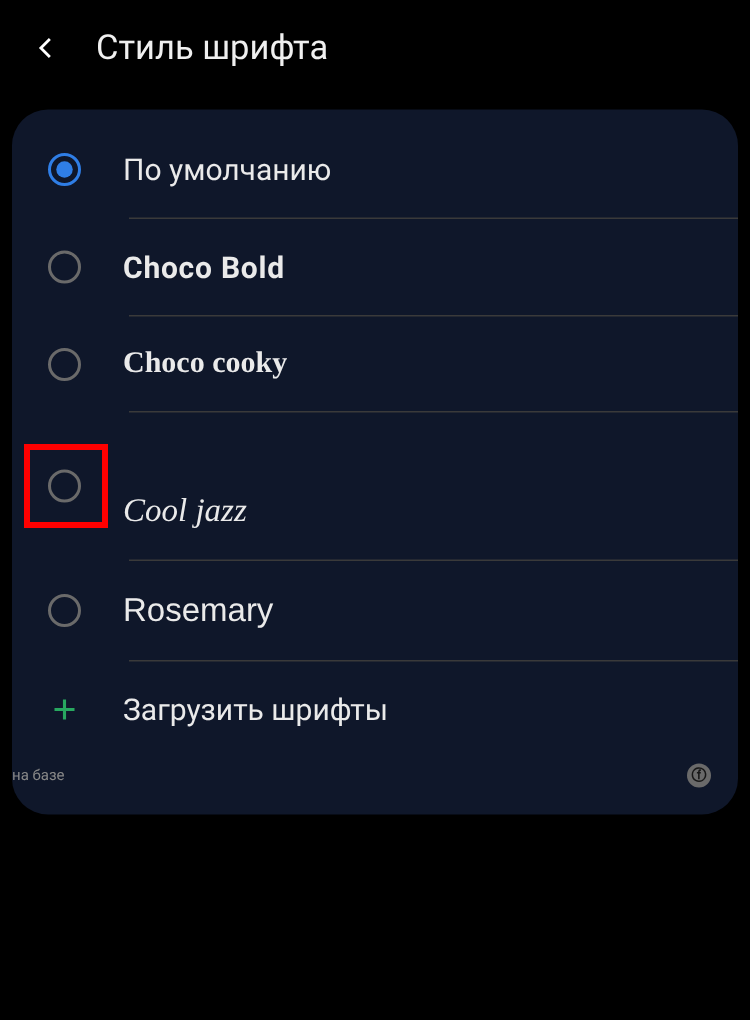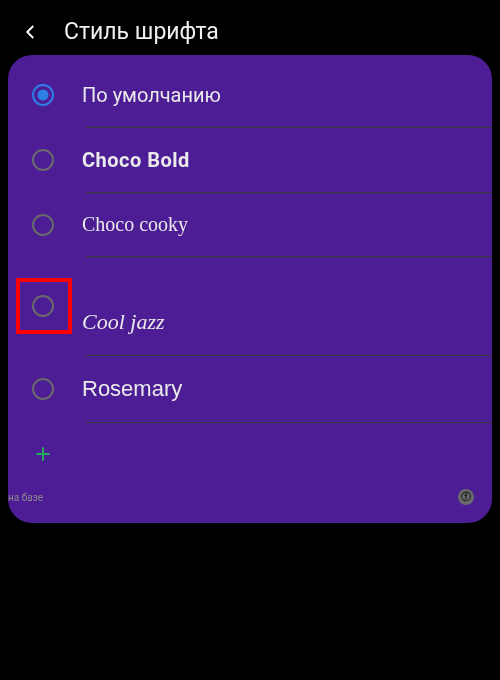--- a/index.html
+++ b/index.html
@@ -11,21 +11,21 @@
       width: 500px;
       height: 680px;
       background: #000;
       font-family: -apple-system, BlinkMacSystemFont, "Segoe UI", Roboto, sans-serif;
       color: #fff;
       overflow: hidden;
     }
     .header {
       display: flex;
       align-items: center;
-      padding: 18px 20px 10px 20px;
+      padding: 18px 20px 28px 20px;
       gap: 22px;
     }
     .back-icon {
       width: 22px;
       height: 22px;
       display: flex;
       align-items: center;
       justify-content: center;
       cursor: pointer;
     }
@@ -35,21 +35,21 @@
       stroke: #fff;
       stroke-width: 2.5;
       fill: none;
     }
     .page-title {
       font-size: 23px;
       font-weight: 400;
       color: #f0f0f0;
     }
     .panel {
-      background: #4c1d95;
+      background: #0f172a;
       border-radius: 24px;
       margin: 0 8px;
       padding: 8px 0 10px 0;
       position: relative;
     }
     .font-row {
       display: flex;
       align-items: center;
       padding: 20px 24px 20px 24px;
       gap: 28px;
@@ -83,21 +83,21 @@
       height: 11px;
       border-radius: 50%;
       background: #2f7ee6;
     }
     .font-label {
       font-size: 20px;
       color: #eaeaea;
     }
     .font-default { font-weight: 400; }
     .font-gothic { font-weight: 700; letter-spacing: 0.5px; }
-    .font-choco { font-family: "Comic Sans MS", cursive; font-weight: 400; }
+    .font-choco { font-family: "Comic Sans MS", cursive; font-weight: 700; }
     .font-cooljazz { font-family: "Brush Script MT", cursive; font-style: italic; font-size: 22px; margin-top: 32px; }
     .font-rosemary { font-family: Liberation Sans, sans-serif; font-size: 22px; }
     .highlight-box {
       position: absolute;
       border: 4px solid #ff0000;
       width: 56px;
       height: 56px;
       left: 8px;
       top: 50%;
       transform: translateY(-50%);
@@ -198,20 +198,21 @@
   </div>
   <div class="divider"></div>
 
   <div class="download-row">
     <div class="plus-icon">
       <svg viewBox="0 0 24 24">
           <line x1="12" y1="4" x2="12" y2="20"></line>
           <line x1="4" y1="12" x2="20" y2="12"></line>
         </svg>
     </div>
+    <div class="download-label">Загрузить шрифты</div>
   </div>
 
   <div class="footer">
     <span class="footer-text">на базе</span>
     <span class="footer-icon">ⓕ</span>
   </div>
 
 </div>
 
 </body></html>

